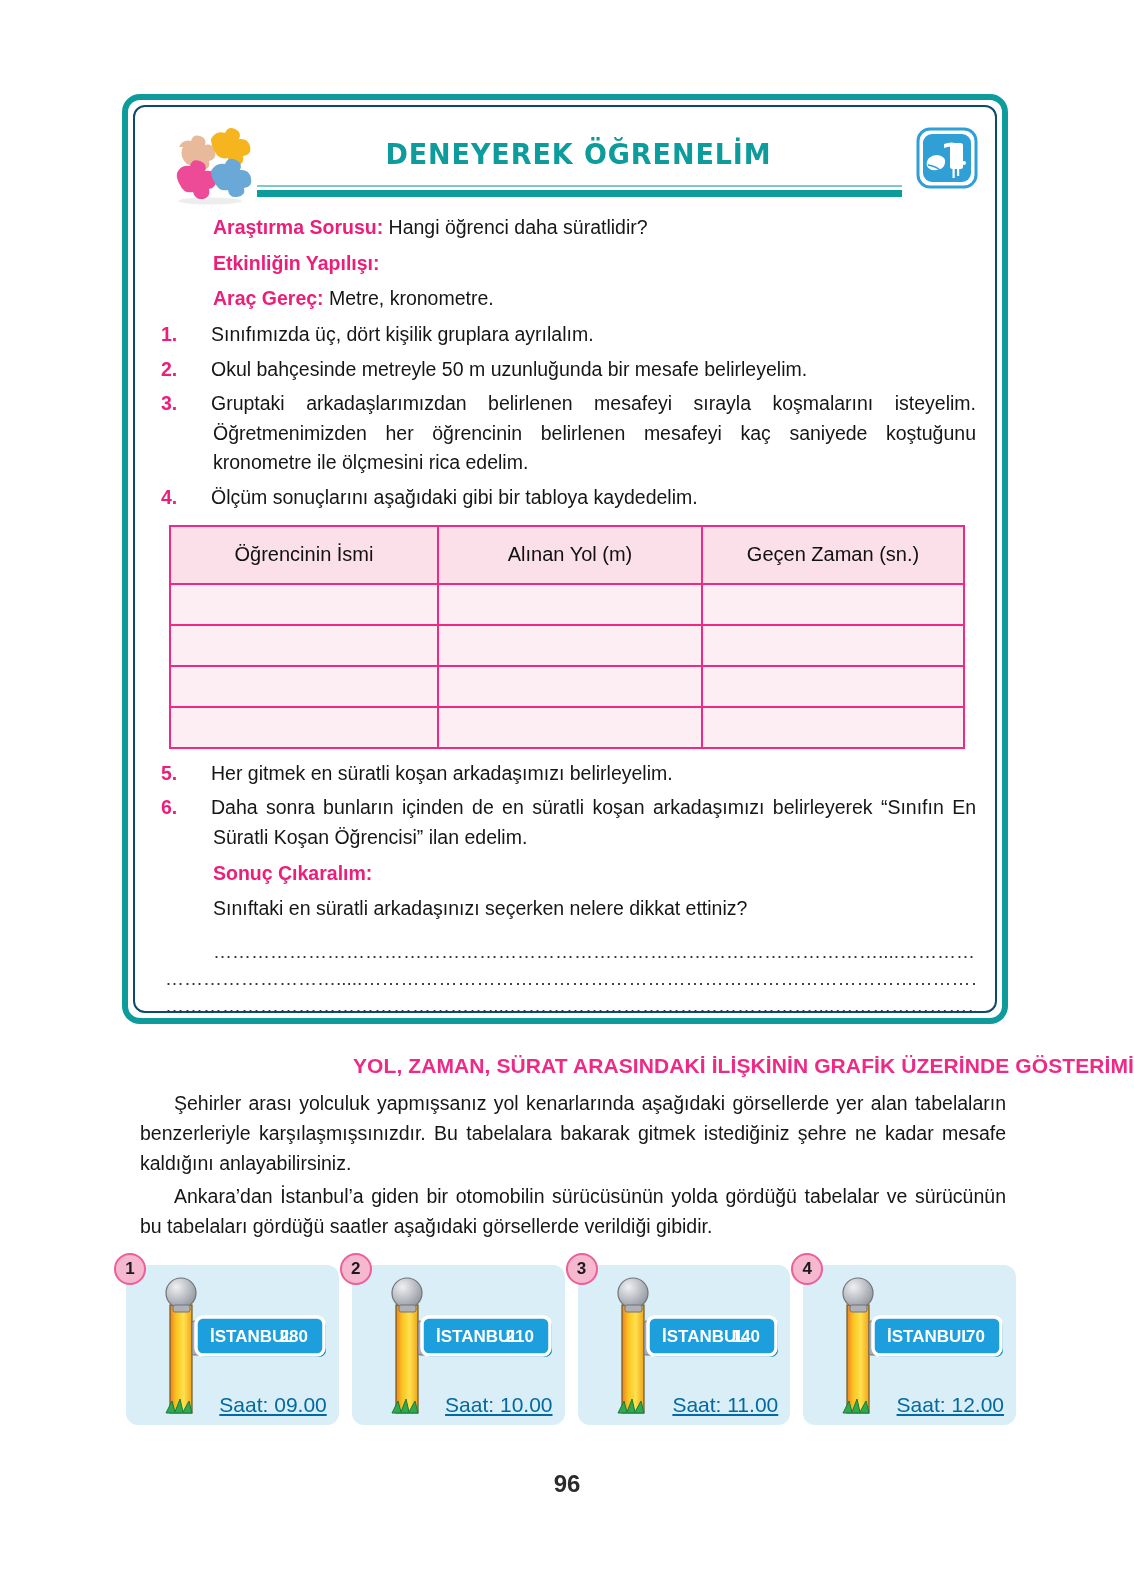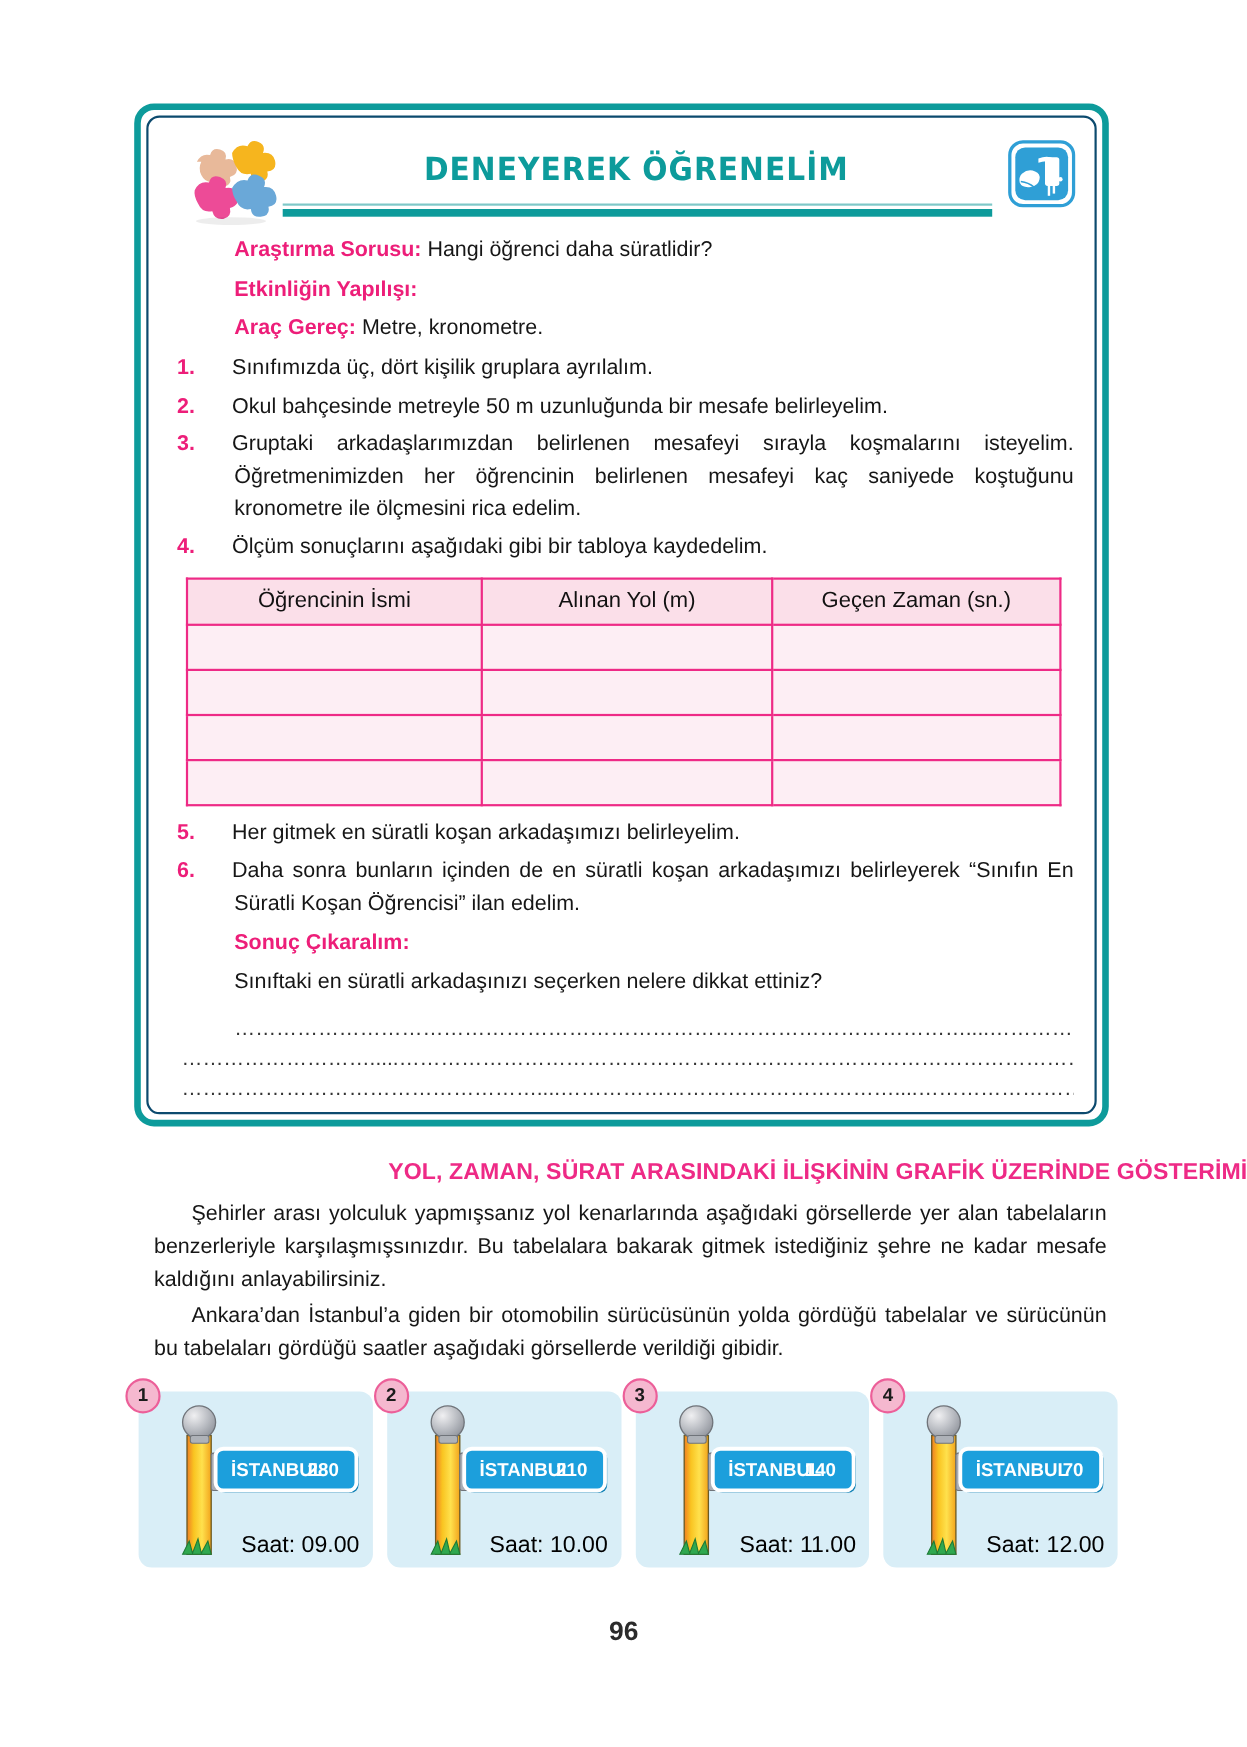--- a/index.html
+++ b/index.html
@@ -73,21 +73,21 @@
   }
   .meas-table th, .meas-table td {
     border: 2.5px solid #ee2a86;
     height: 41px;
   }
   .meas-table th {
     background: #fbdfe9;
     font-size: 20px;
     font-weight: normal;
     color: #111;
-    height: 42px;
+    height: 58px;
     margin-left: 48px;
   }
   .meas-table td { background: #fdeef4; }
   .col-a { width: 268px; }
   .col-b { width: 264px; }
   .col-c { width: 262px; }
 
   
   .dots-wrap { margin-top: 14px; }
   .dotline {
@@ -131,21 +131,21 @@
     width: 32px; height: 32px; border-radius: 50%;
     background: #f5b8cf;
     border: 2px solid #ec5f99;
     color: #1b1b1b; font-size: 17px; font-weight: bold;
     display: flex; align-items: center; justify-content: center;
     z-index: 5;
   }
   .signpost { position: absolute; left: 22px; top: 12px; width: 188px; height: 148px; }
   .time-label {
     position: absolute; right: 12px; bottom: 8px;
-    font-size: 21px; color: #000000;
+    font-size: 21px; color: #0369a1; text-decoration: underline;
   }
 
   .page-num {
     position: absolute; left: 0; right: 0; top: 1470px;
     text-align: center; font-size: 24px; font-weight: bold; color: #2b2b2b;
   }
 </style>
 </head>
 <body>
 

